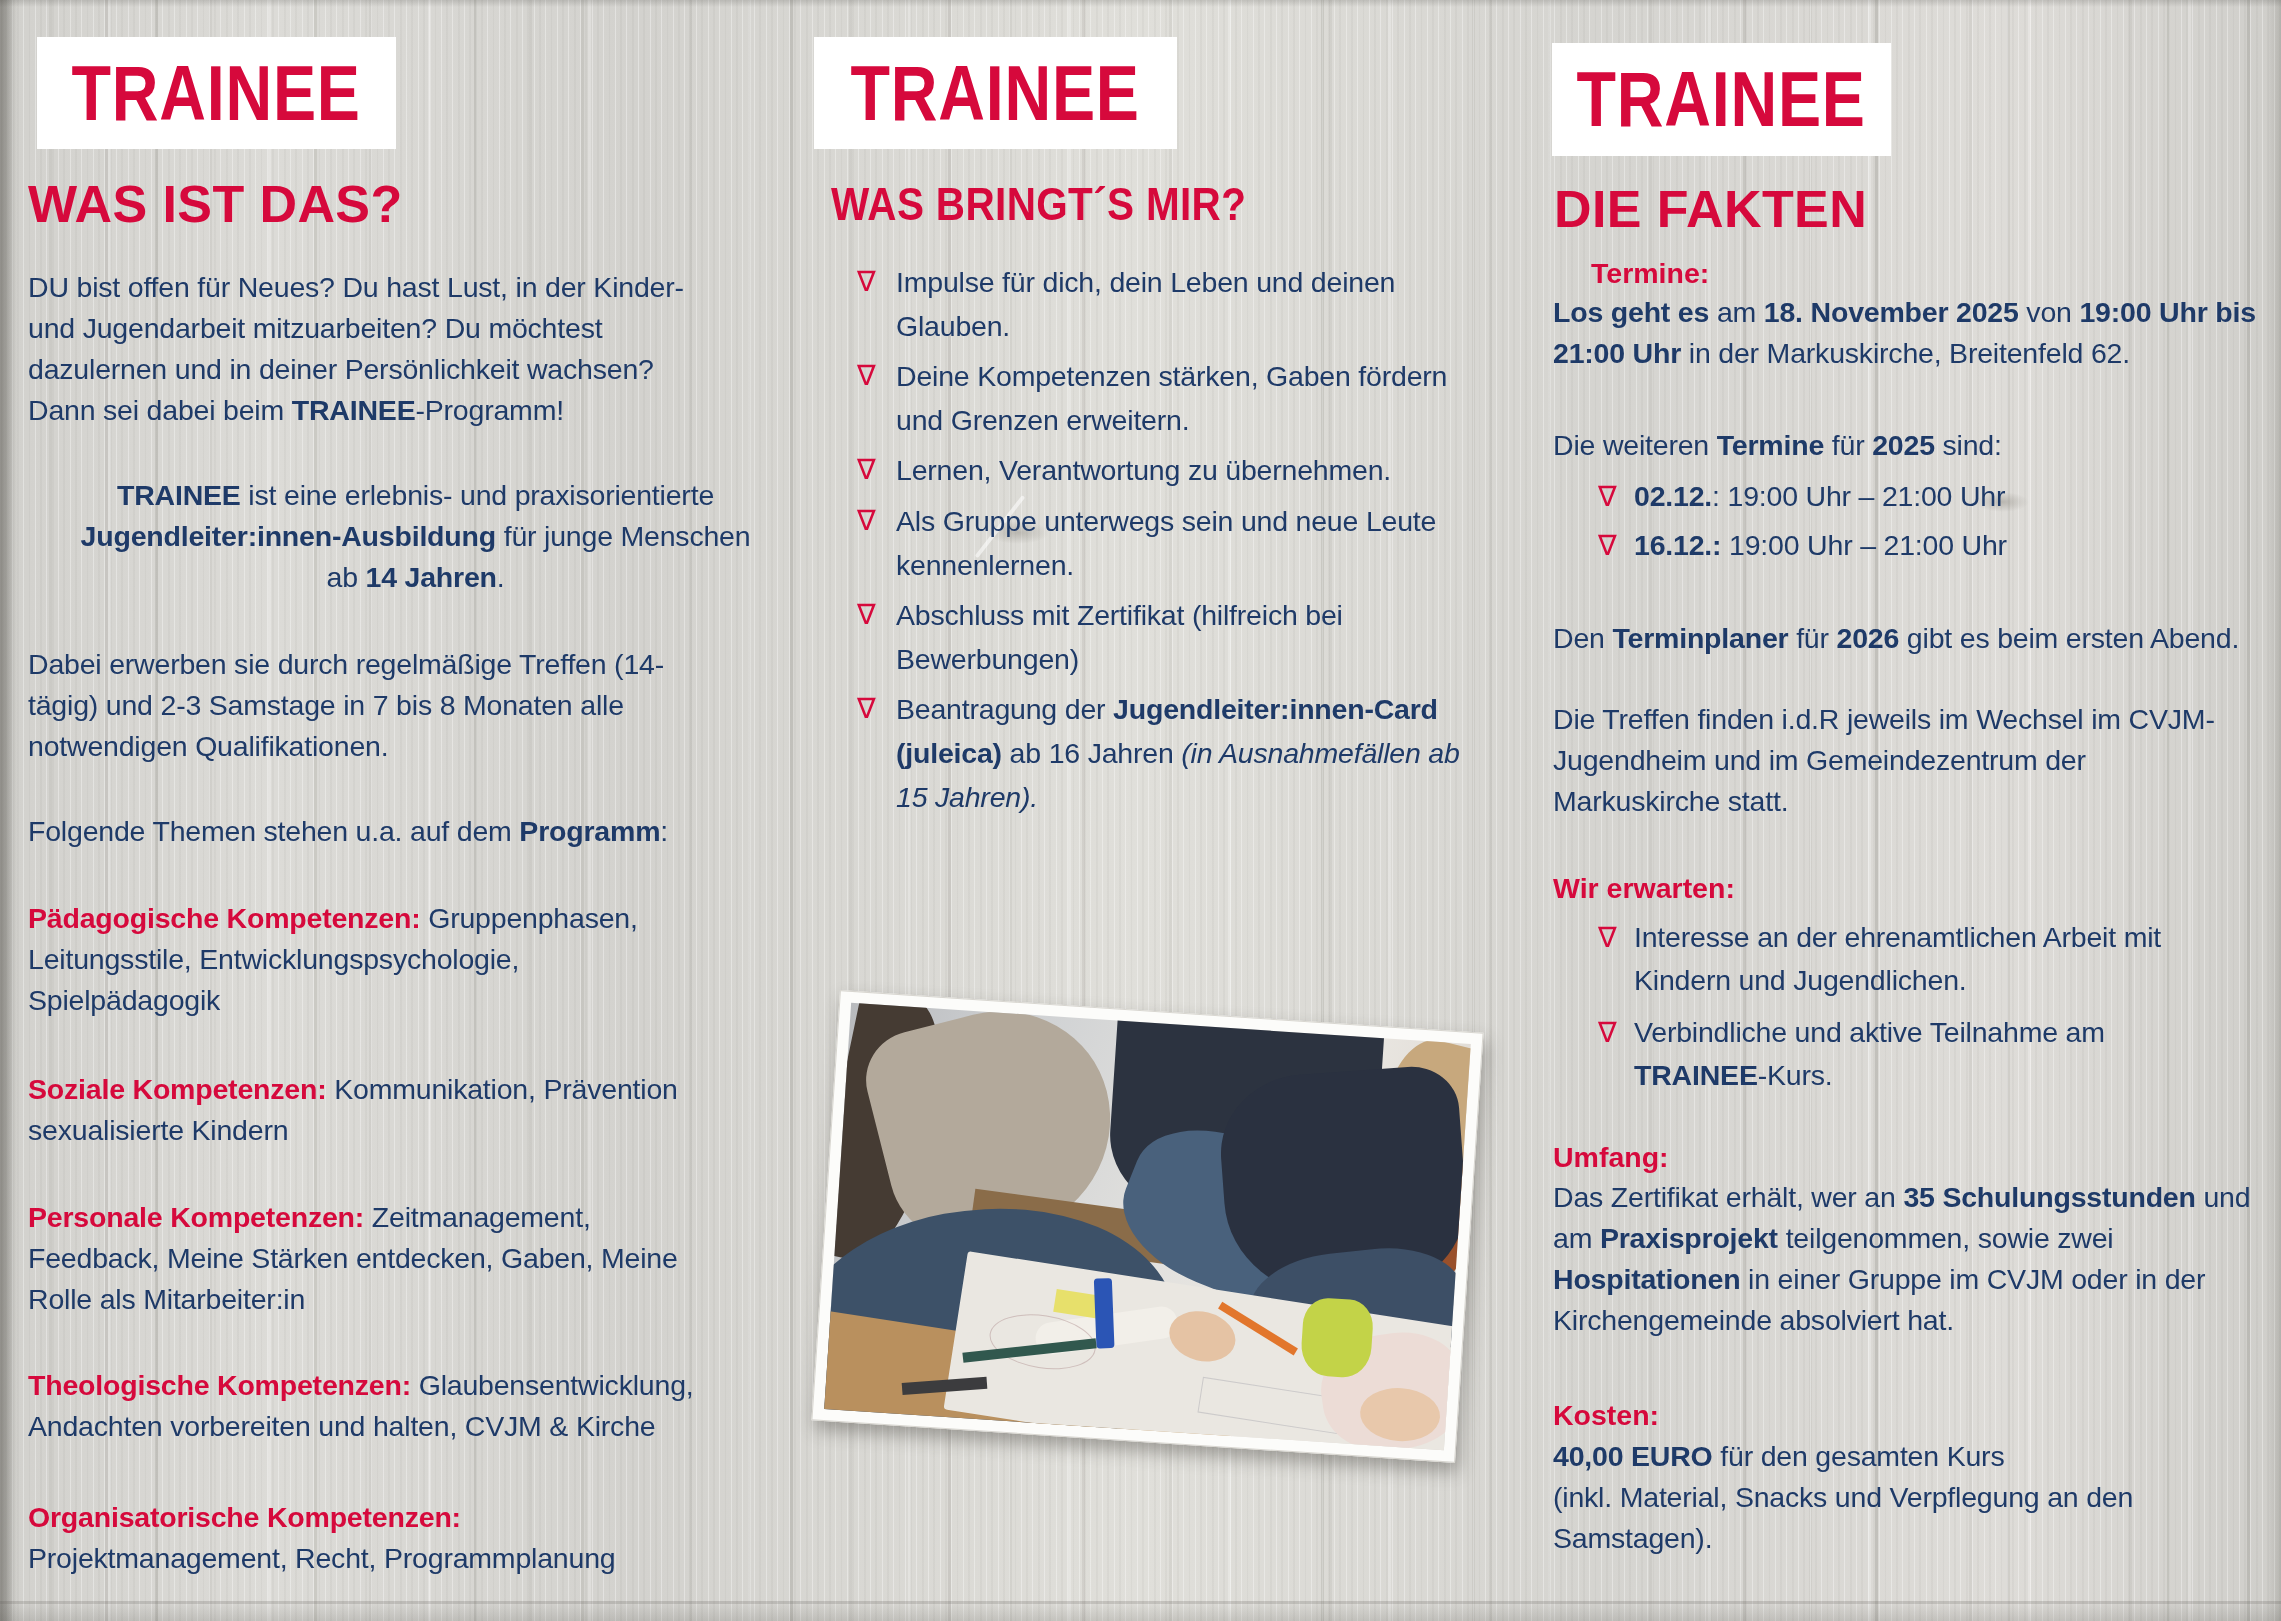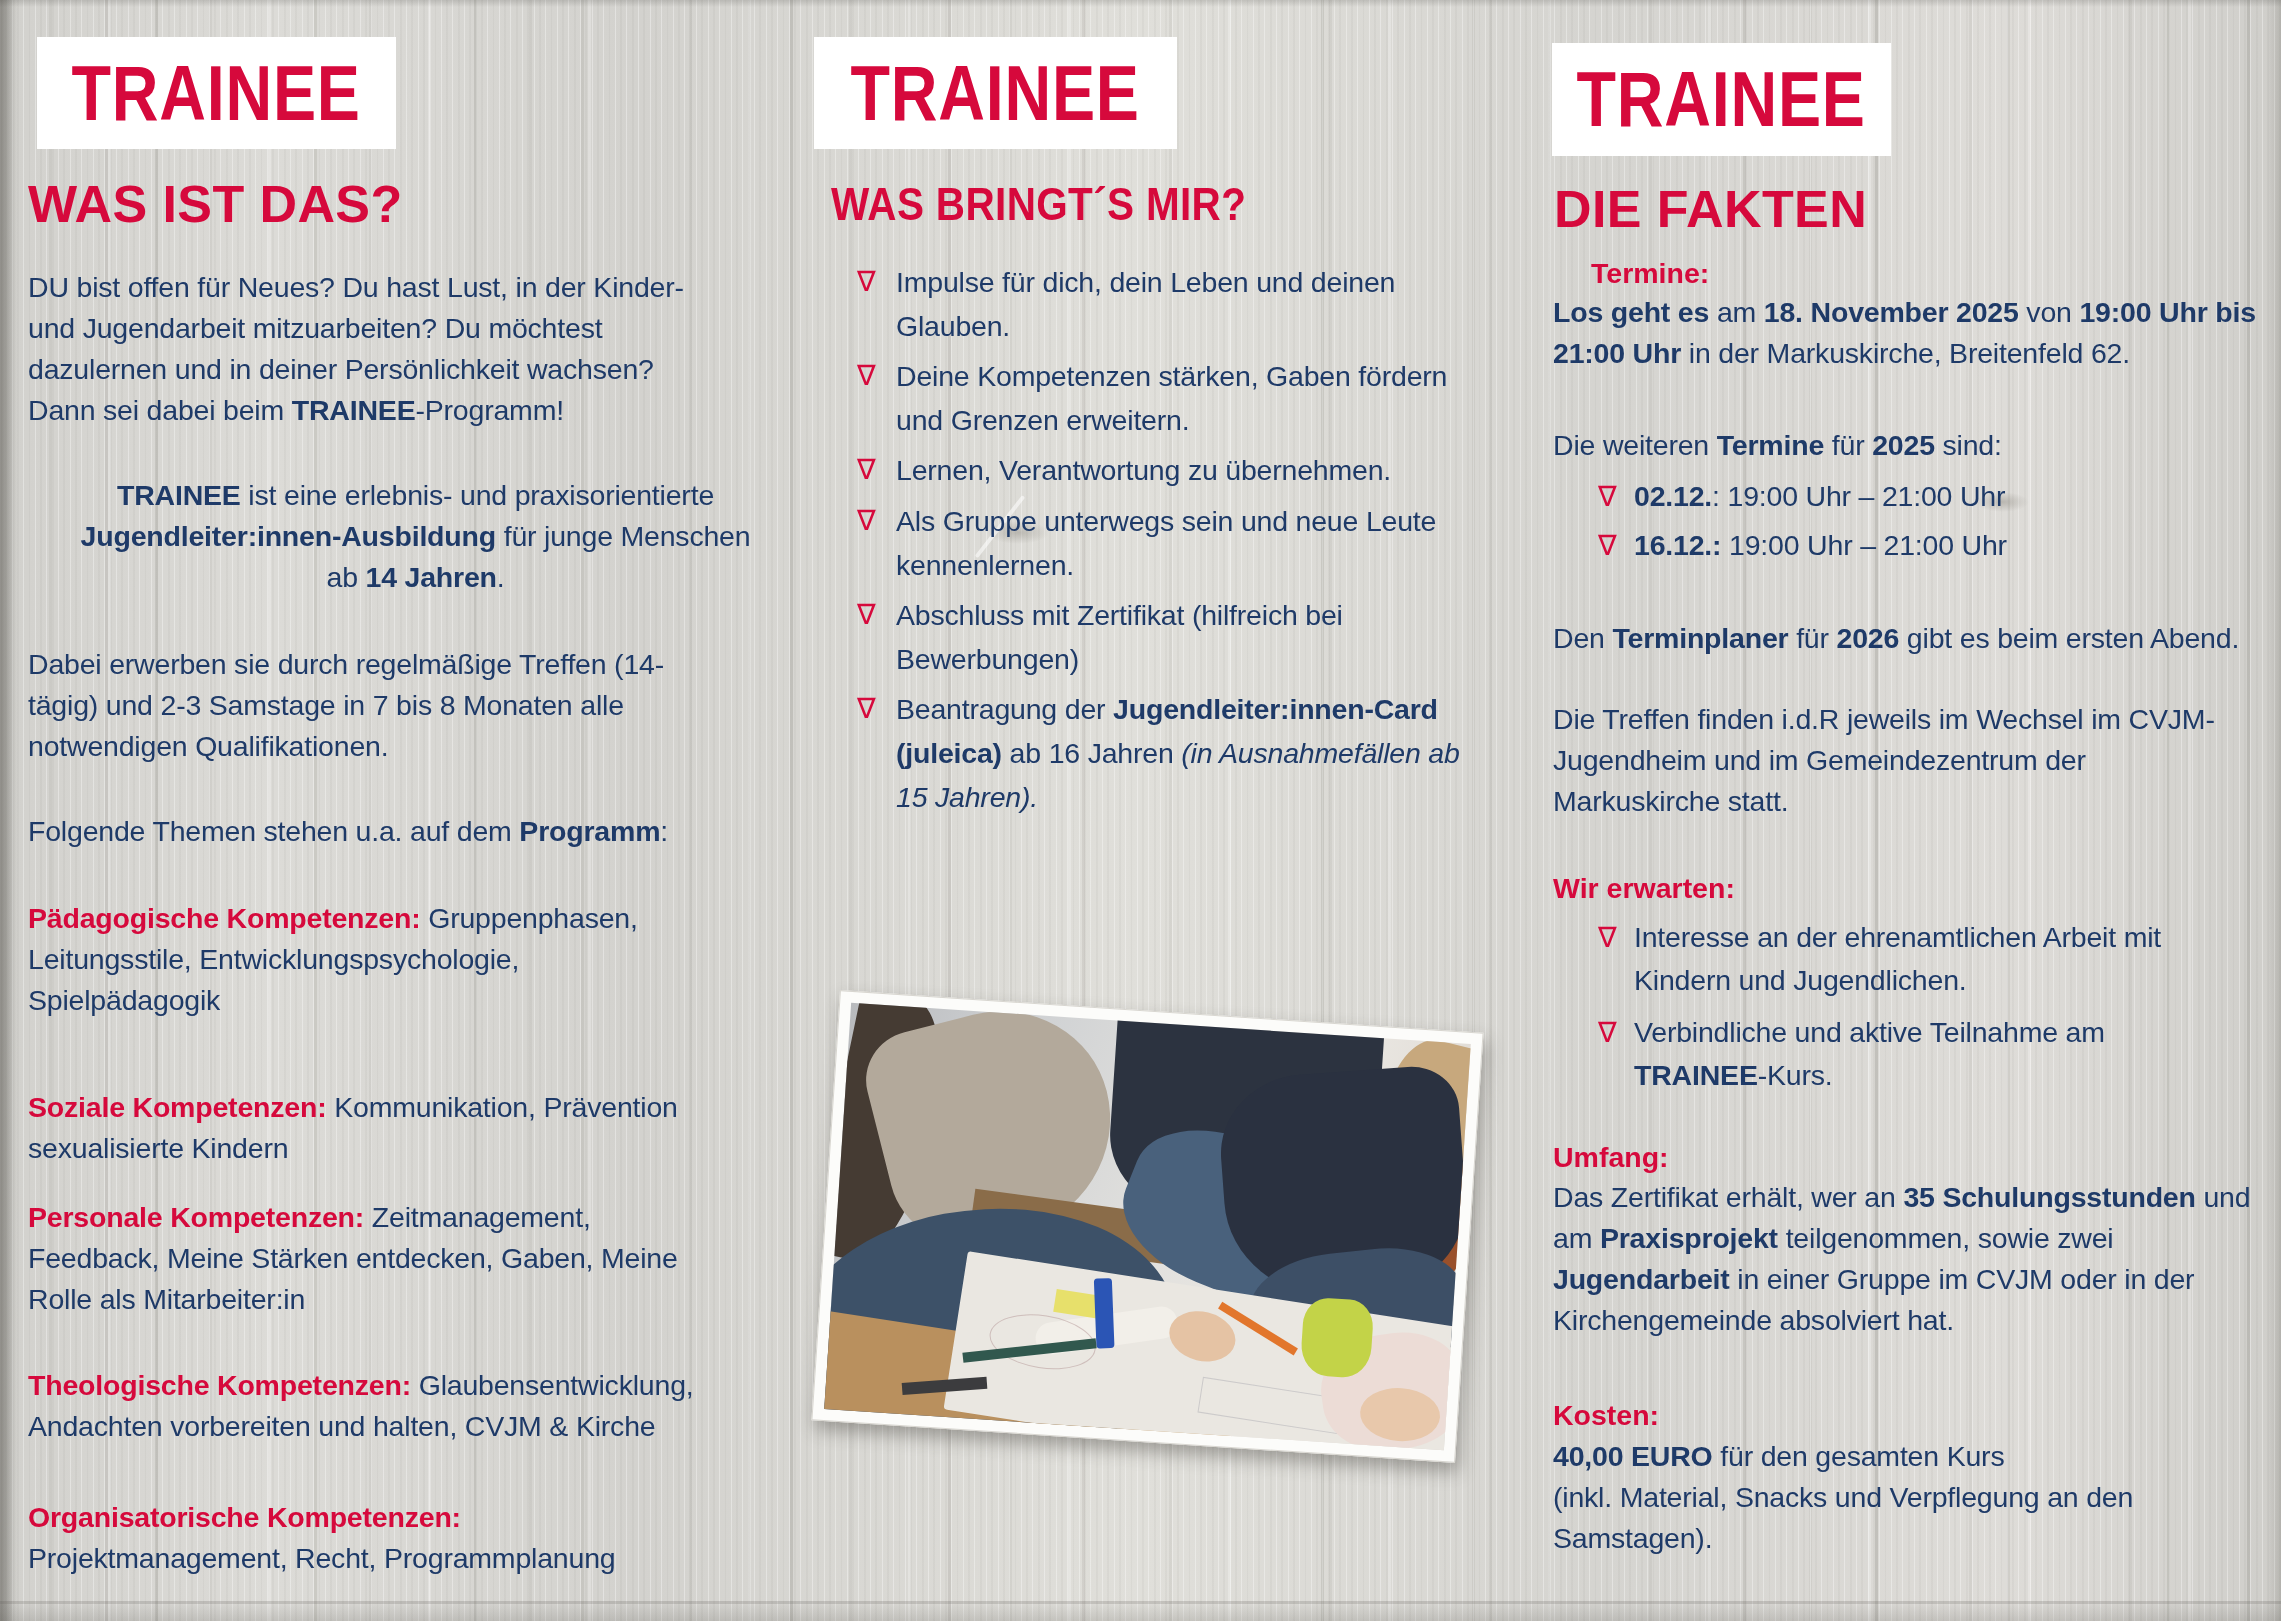--- a/index.html
+++ b/index.html
@@ -115,21 +115,21 @@
         <div class="ln"><span>notwendigen Qualifikationen.</span></div>
       </div>
     <div class="textblock" style="left:28px;top:811px;width:775px;">
         <div class="ln"><span>Folgende Themen stehen u.a. auf dem </span><span class="b">Programm</span><span>:</span></div>
       </div>
     <div class="textblock" style="left:28px;top:898px;width:775px;">
         <div class="ln"><span class="rb">Pädagogische Kompetenzen:</span><span> Gruppenphasen,</span></div>
         <div class="ln"><span>Leitungsstile, Entwicklungspsychologie,</span></div>
         <div class="ln"><span>Spielpädagogik</span></div>
       </div>
-    <div class="textblock" style="left:28px;top:1069px;width:775px;margin-top:18px;">
+    <div class="textblock" style="left:28px;top:1069px;width:775px;">
         <div class="ln"><span class="rb">Soziale Kompetenzen:</span><span> Kommunikation, Prävention</span></div>
         <div class="ln"><span>sexualisierte Kindern</span></div>
       </div>
     <div class="textblock" style="left:28px;top:1197px;width:775px;">
         <div class="ln"><span class="rb">Personale Kompetenzen:</span><span> Zeitmanagement,</span></div>
         <div class="ln"><span>Feedback, Meine Stärken entdecken, Gaben, Meine</span></div>
         <div class="ln"><span>Rolle als Mitarbeiter:in</span></div>
       </div>
     <div class="textblock" style="left:28px;top:1365px;width:775px;">
         <div class="ln"><span class="rb">Theologische Kompetenzen:</span><span> Glaubensentwicklung,</span></div>
@@ -279,21 +279,21 @@
             <div class="ln"><span>Verbindliche und aktive Teilnahme am</span></div>
             <div class="ln"><span class="b">TRAINEE</span><span>-Kurs.</span></div>
           </div>
         </div>
       </div>
 
     <div class="red-label" style="left:1553px;top:1137px;text-align:center;">Umfang:</div>
     <div class="textblock" style="left:1553px;top:1177px;width:726px;">
         <div class="ln"><span>Das Zertifikat erhält, wer an </span><span class="b">35 Schulungsstunden</span><span> und</span></div>
         <div class="ln"><span>am </span><span class="b">Praxisprojekt</span><span> teilgenommen, sowie zwei</span></div>
-        <div class="ln"><span class="b">Jugendarbeit</span><span> in einer Gruppe im CVJM oder in der</span></div>
+        <div class="ln"><span class="b">Hospitationen</span><span> in einer Gruppe im CVJM oder in der</span></div>
         <div class="ln"><span>Kirchengemeinde absolviert hat.</span></div>
       </div>
 
     <div class="red-label" style="left:1553px;top:1395px;">Kosten:</div>
     <div class="textblock" style="left:1553px;top:1436px;width:726px;">
         <div class="ln"><span class="b">40,00 EURO</span><span> für den gesamten Kurs</span></div>
         <div class="ln"><span>(inkl. Material, Snacks und Verpflegung an den</span></div>
         <div class="ln"><span>Samstagen).</span></div>
       </div>
   </section>

